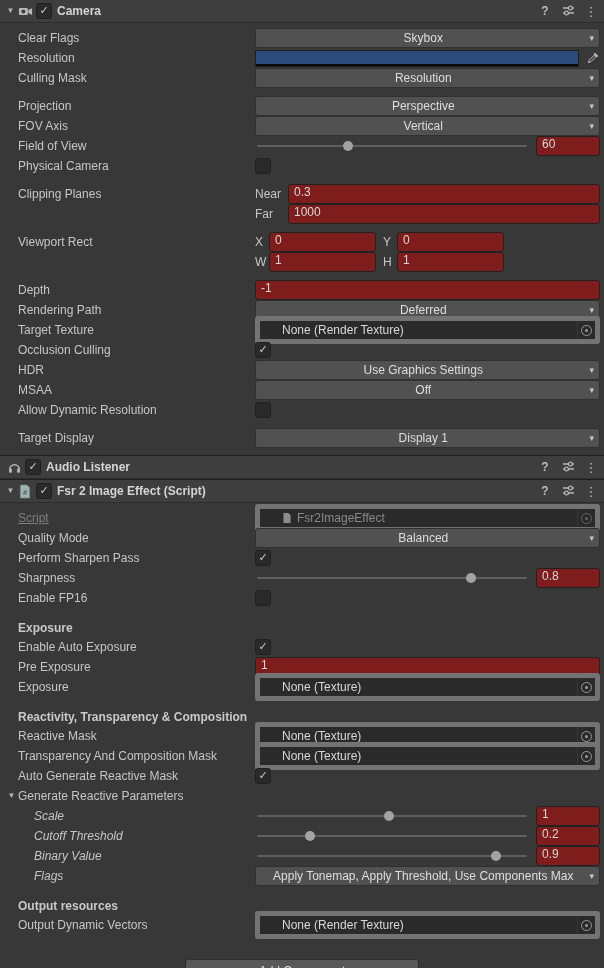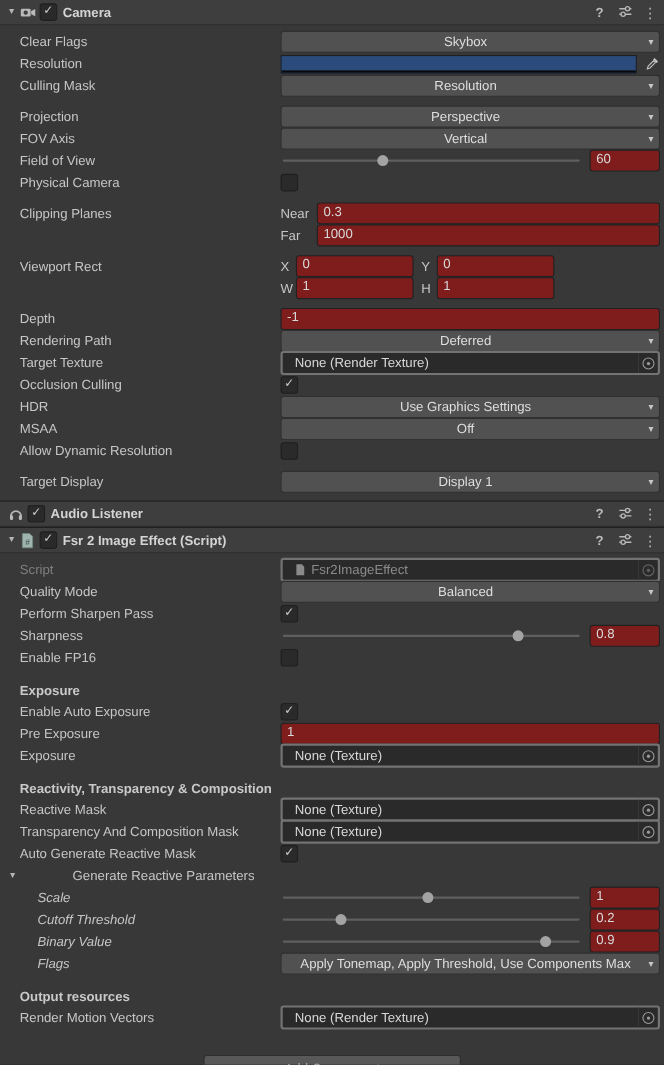--- a/index.html
+++ b/index.html
@@ -21,38 +21,38 @@
   .checkbox{width:14px;height:14px;background:#2a2a2a;border:1px solid #1f1f1f;border-radius:3px;
     display:flex;align-items:center;justify-content:center;flex-shrink:0;}
   .checkbox .check{color:#cdcdcd;font-size:11px;line-height:1;margin-top:-1px;}
 
   
   .body{padding:5px 0 7px 0;}
   .row{display:flex;align-items:center;height:20px;padding:0 4px 0 18px;}
   .row .label{width:237px;flex-shrink:0;white-space:nowrap;overflow:hidden;}
   .row .value{flex:1;display:flex;align-items:center;min-width:0;}
   .row.indent1 .label{padding-left:16px;width:221px;font-style:italic;}
-  .row.disabled .label{color:#7f7f7f;}
+  .row.disabled .label{color:#7f7f7f;text-decoration:underline;}
   .row.disabled .objectfield{color:#8a8a8a;}
   .gap{height:8px;}
   .section-header{height:19px;display:flex;align-items:flex-end;padding:0 4px 2px 18px;font-weight:bold;color:#c9c9c9;}
 
   
   .dropdown{flex:1;height:18px;background:#515151;border:1px solid #303030;border-radius:3px;
     display:flex;align-items:center;padding:0 5px;min-width:0;text-align:center;}
   .dd-text{color:#dedede;white-space:nowrap;overflow:hidden;flex:1;}
   .dd-arrow{color:#c8c8c8;font-size:9px;margin-left:4px;line-height:1;}
 
   .textfield{flex:1;height:18px;background:#7f1d1d;border:1px solid #212121;border-radius:3px;
     display:flex;align-items:flex-start;padding:0 5px;color:#d8d8d8;min-width:0;white-space:nowrap;overflow:hidden;}
   .numfield{width:52px;flex:none;}
   .minifield{width:95px;flex:none;margin-right:7px;}
 
-  .objectfield{flex:1;height:18px;background:#2a2a2a;border:2px solid #737373;border-radius:3px;
-    display:flex;align-items:center;padding-left:11px;color:#d8d8d8;min-width:0;}
+  .objectfield{flex:1;height:18px;background:#2a2a2a;border:5px solid #737373;border-radius:3px;
+    display:flex;align-items:center;padding-left:22px;color:#d8d8d8;min-width:0;}
   .obj-text{flex:1;white-space:nowrap;overflow:hidden;}
   .picker{width:17px;align-self:stretch;display:flex;align-items:center;justify-content:center;
     border-left:1px solid #383838;flex-shrink:0;}
   .picker-dot{width:9px;height:9px;border:1px solid #9a9a9a;border-radius:50%;position:relative;}
   .picker-dot::after{content:"";position:absolute;left:50%;top:50%;width:3px;height:3px;
     margin:-1.5px 0 0 -1.5px;background:#9a9a9a;border-radius:50%;}
   .obj-mini-icon{width:11px;height:12px;margin-right:4px;flex-shrink:0;display:flex;}
 
   .sliderwrap{flex:1;position:relative;height:18px;margin-right:7px;min-width:0;}
   .slider-track{position:absolute;left:2px;right:2px;top:8px;height:2px;background:#5f5f5f;border-radius:1px;}
@@ -489,21 +489,21 @@
       <div class="label">Auto Generate Reactive Mask</div>
       <div class="value">
         <span class="checkbox">
             <span class="check">✓</span>
           </span>
       </div>
     </div>
 
     <div class="row" style="padding-left:5px;">
       <span class="foldout">▼</span>
-      <div class="label" style="width:auto;margin-left:48px;">Generate Reactive Parameters</div>
+      <div class="label" style="width:auto;">Generate Reactive Parameters</div>
     </div>
 
     <div class="row indent1">
       <div class="label">Scale</div>
       <div class="value">
         <div class="sliderwrap">
           <div class="slider-track"></div>
           <div class="slider-knob" style="left:49%;"></div>
         </div>
         <div class="textfield numfield">
@@ -546,21 +546,21 @@
           <span class="dd-arrow">▾</span>
         </div>
       </div>
     </div>
 
     <div class="gap"></div>
 
     <div class="section-header">Output resources</div>
 
     <div class="row">
-      <div class="label">Render Motion Vectors</div>
+      <div class="label">Output Dynamic Vectors</div>
       <div class="value">
         <div class="objectfield">
           <span class="obj-text">None (Render Texture)</span>
           <span class="picker">
               <span class="picker-dot"></span>
             </span>
         </div>
       </div>
     </div>
 

